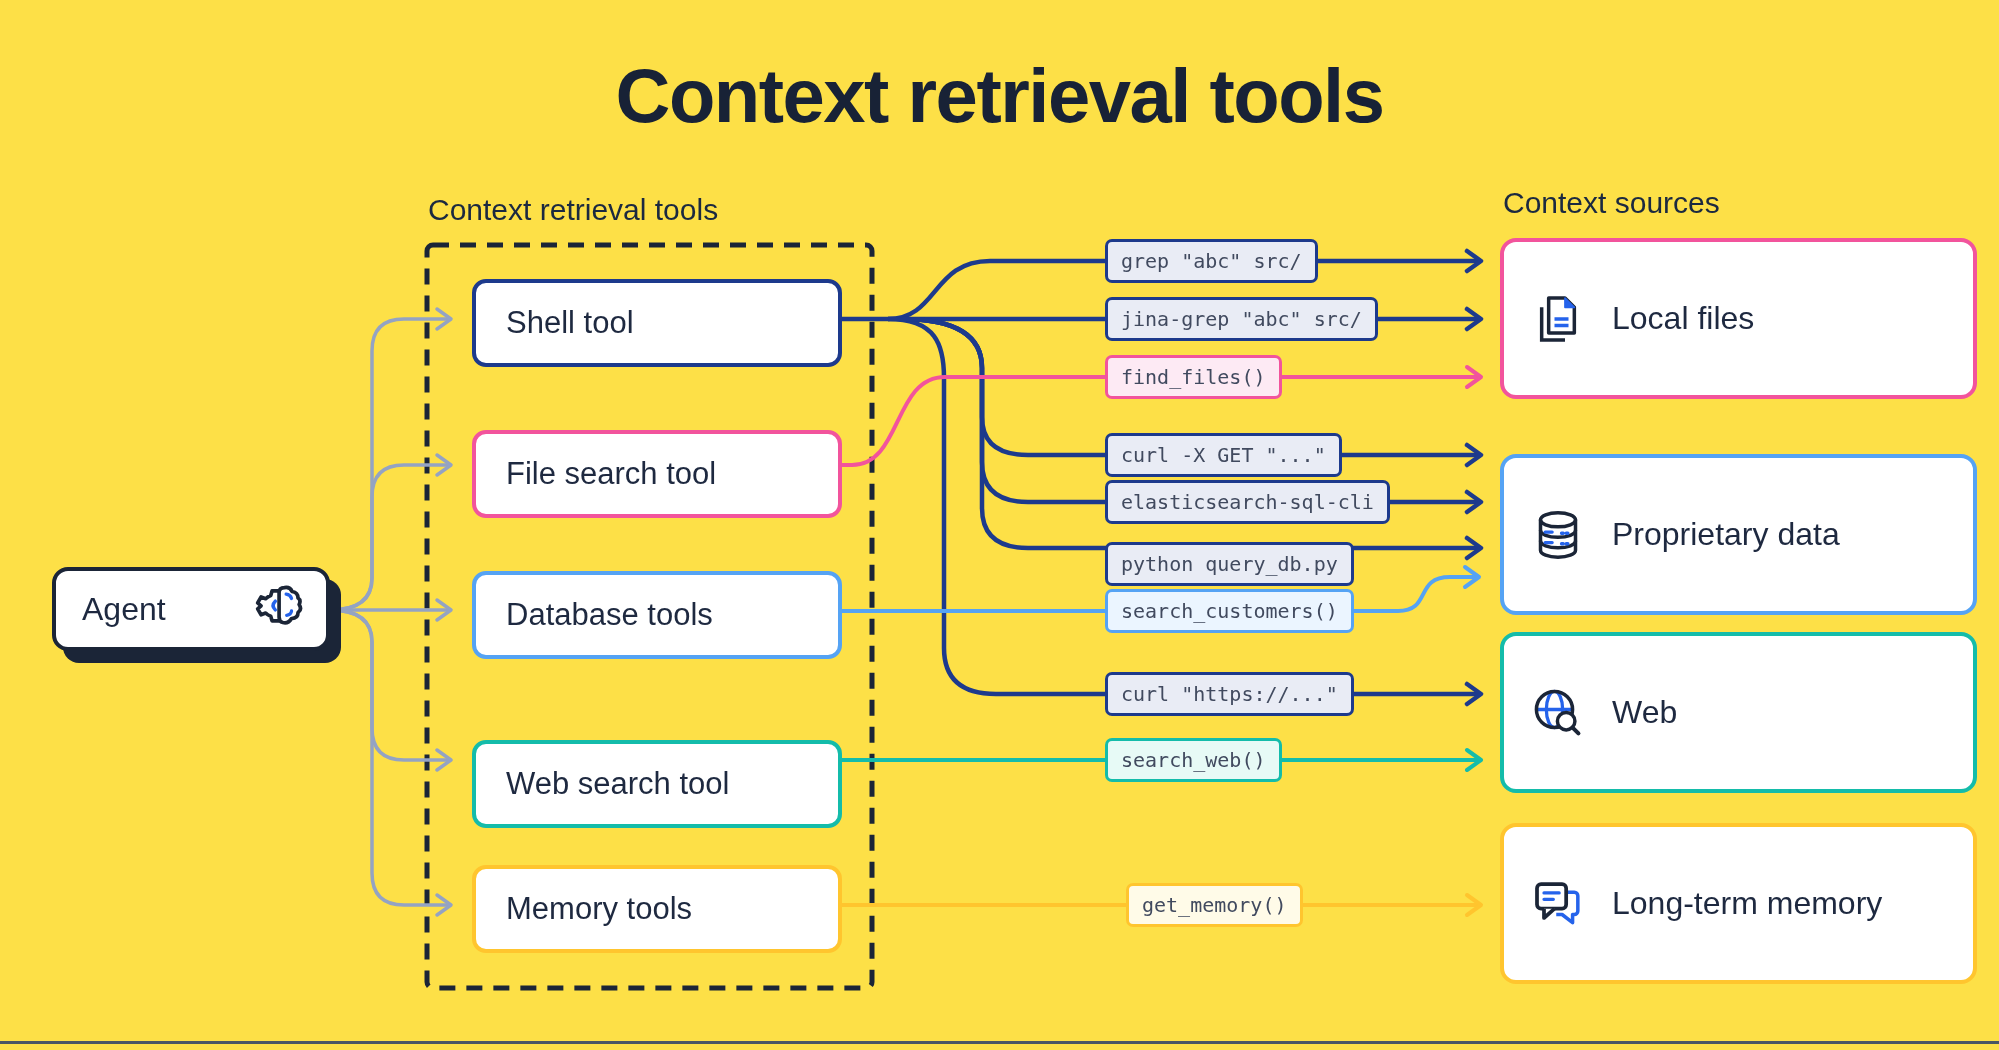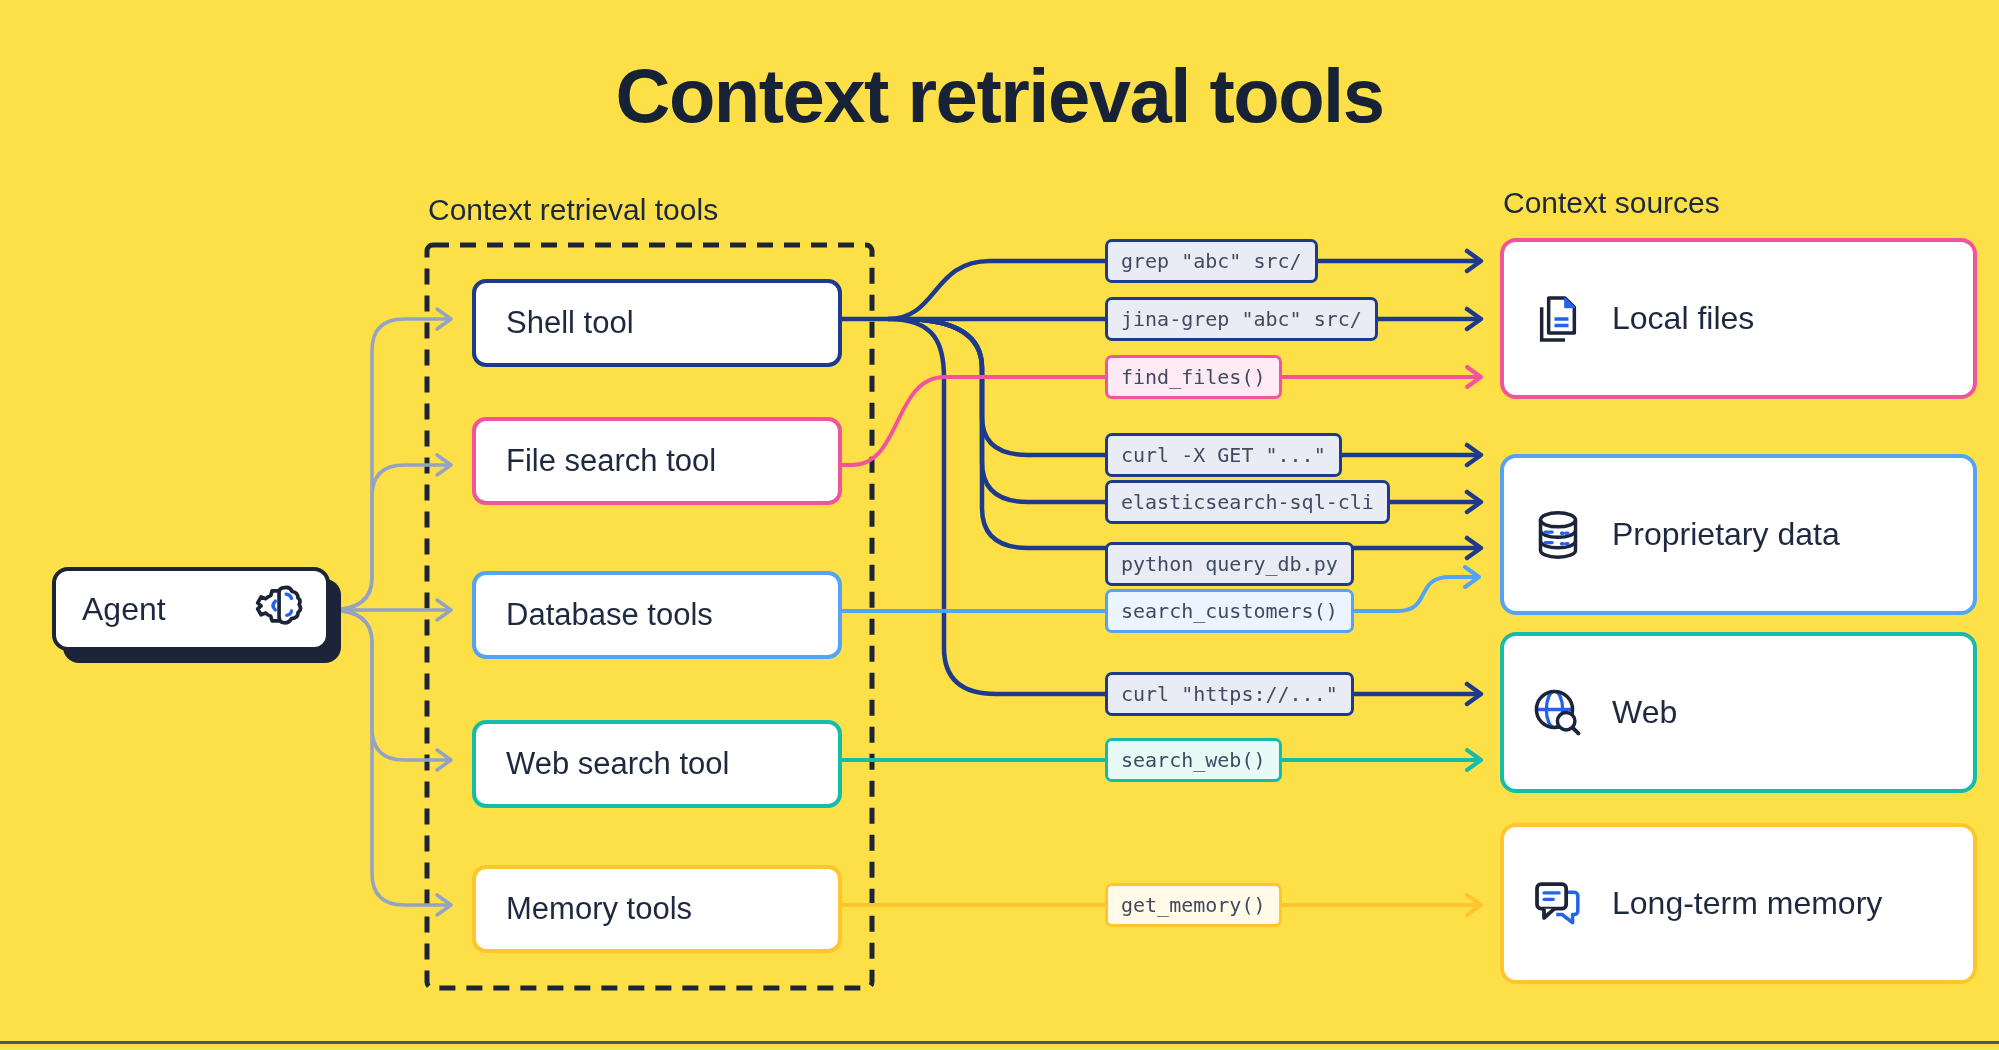--- a/index.html
+++ b/index.html
@@ -148,43 +148,43 @@
         <path d="M25,12.5 Q25,8 30,8 Q35,7 37,11.5 Q42.5,12.5 42.5,17.5 Q45.5,19.5 43.5,23.5 Q46.5,28 42.5,31 Q42.5,36.5 36.5,36.5 Q33.5,41.5 28.5,40.2 Q25,39.2 25,35 Z" stroke="#1b2537" stroke-width="3.4" stroke-linejoin="round"></path>
         <path d="M31.5,14 q4,0.5 5,4" stroke="#2563eb" stroke-width="3" stroke-linecap="round"></path>
         <path d="M32,33.5 q4,-0.5 4.5,-4" stroke="#2563eb" stroke-width="3" stroke-linecap="round"></path>
       </svg>
     </span>
   </div>
 
   <div class="abs tool" style="top:279px;">
       <span>Shell tool</span>
     </div>
-  <div class="abs tool pink" style="top:417px;">
+  <div class="abs tool pink" style="top:430px;">
       <span>File search tool</span>
     </div>
   <div class="abs tool blue" style="top:571px;">
       <span>Database tools</span>
     </div>
-  <div class="abs tool teal" style="top:720px;">
+  <div class="abs tool teal" style="top:740px;">
       <span>Web search tool</span>
     </div>
   <div class="abs tool yellow" style="top:865px;">
       <span>Memory tools</span>
     </div>
 
   <div class="abs chip" style="top:239px;">grep "abc" src/</div>
   <div class="abs chip" style="top:297px;">jina-grep "abc" src/</div>
   <div class="abs chip pink" style="top:355px;">find_files()</div>
   <div class="abs chip" style="top:433px;">curl -X GET "..."</div>
   <div class="abs chip" style="top:480px;">elasticsearch-sql-cli</div>
   <div class="abs chip" style="top:542px;">python query_db.py</div>
   <div class="abs chip blue" style="top:589px;">search_customers()</div>
   <div class="abs chip" style="top:672px;">curl "https://..."</div>
   <div class="abs chip teal" style="top:738px;">search_web()</div>
-  <div class="abs chip yellow" style="top:883px;">get_memory()</div>
+  <div class="abs chip yellow" style="top:883px;margin-left:21px;">get_memory()</div>
 
   <div class="abs source" style="top:238px;">
     <span class="ic">
       <svg width="56" height="56" viewBox="0 0 48 48" fill="none">
         <path d="M10,14 V42 H30" stroke="#1b2537" stroke-width="3"></path>
         <path d="M16,6 H30 L38,14 V36 H16 Z" stroke="#1b2537" stroke-width="3" stroke-linejoin="round" fill="#ffffff"></path>
         <path d="M30,6 L38,14 H30 Z" fill="#2563eb" stroke="#2563eb" stroke-width="1.5" stroke-linejoin="round"></path>
         <path d="M21,24 H33 M21,29.5 H33" stroke="#2563eb" stroke-width="3"></path>
       </svg>
     </span>

